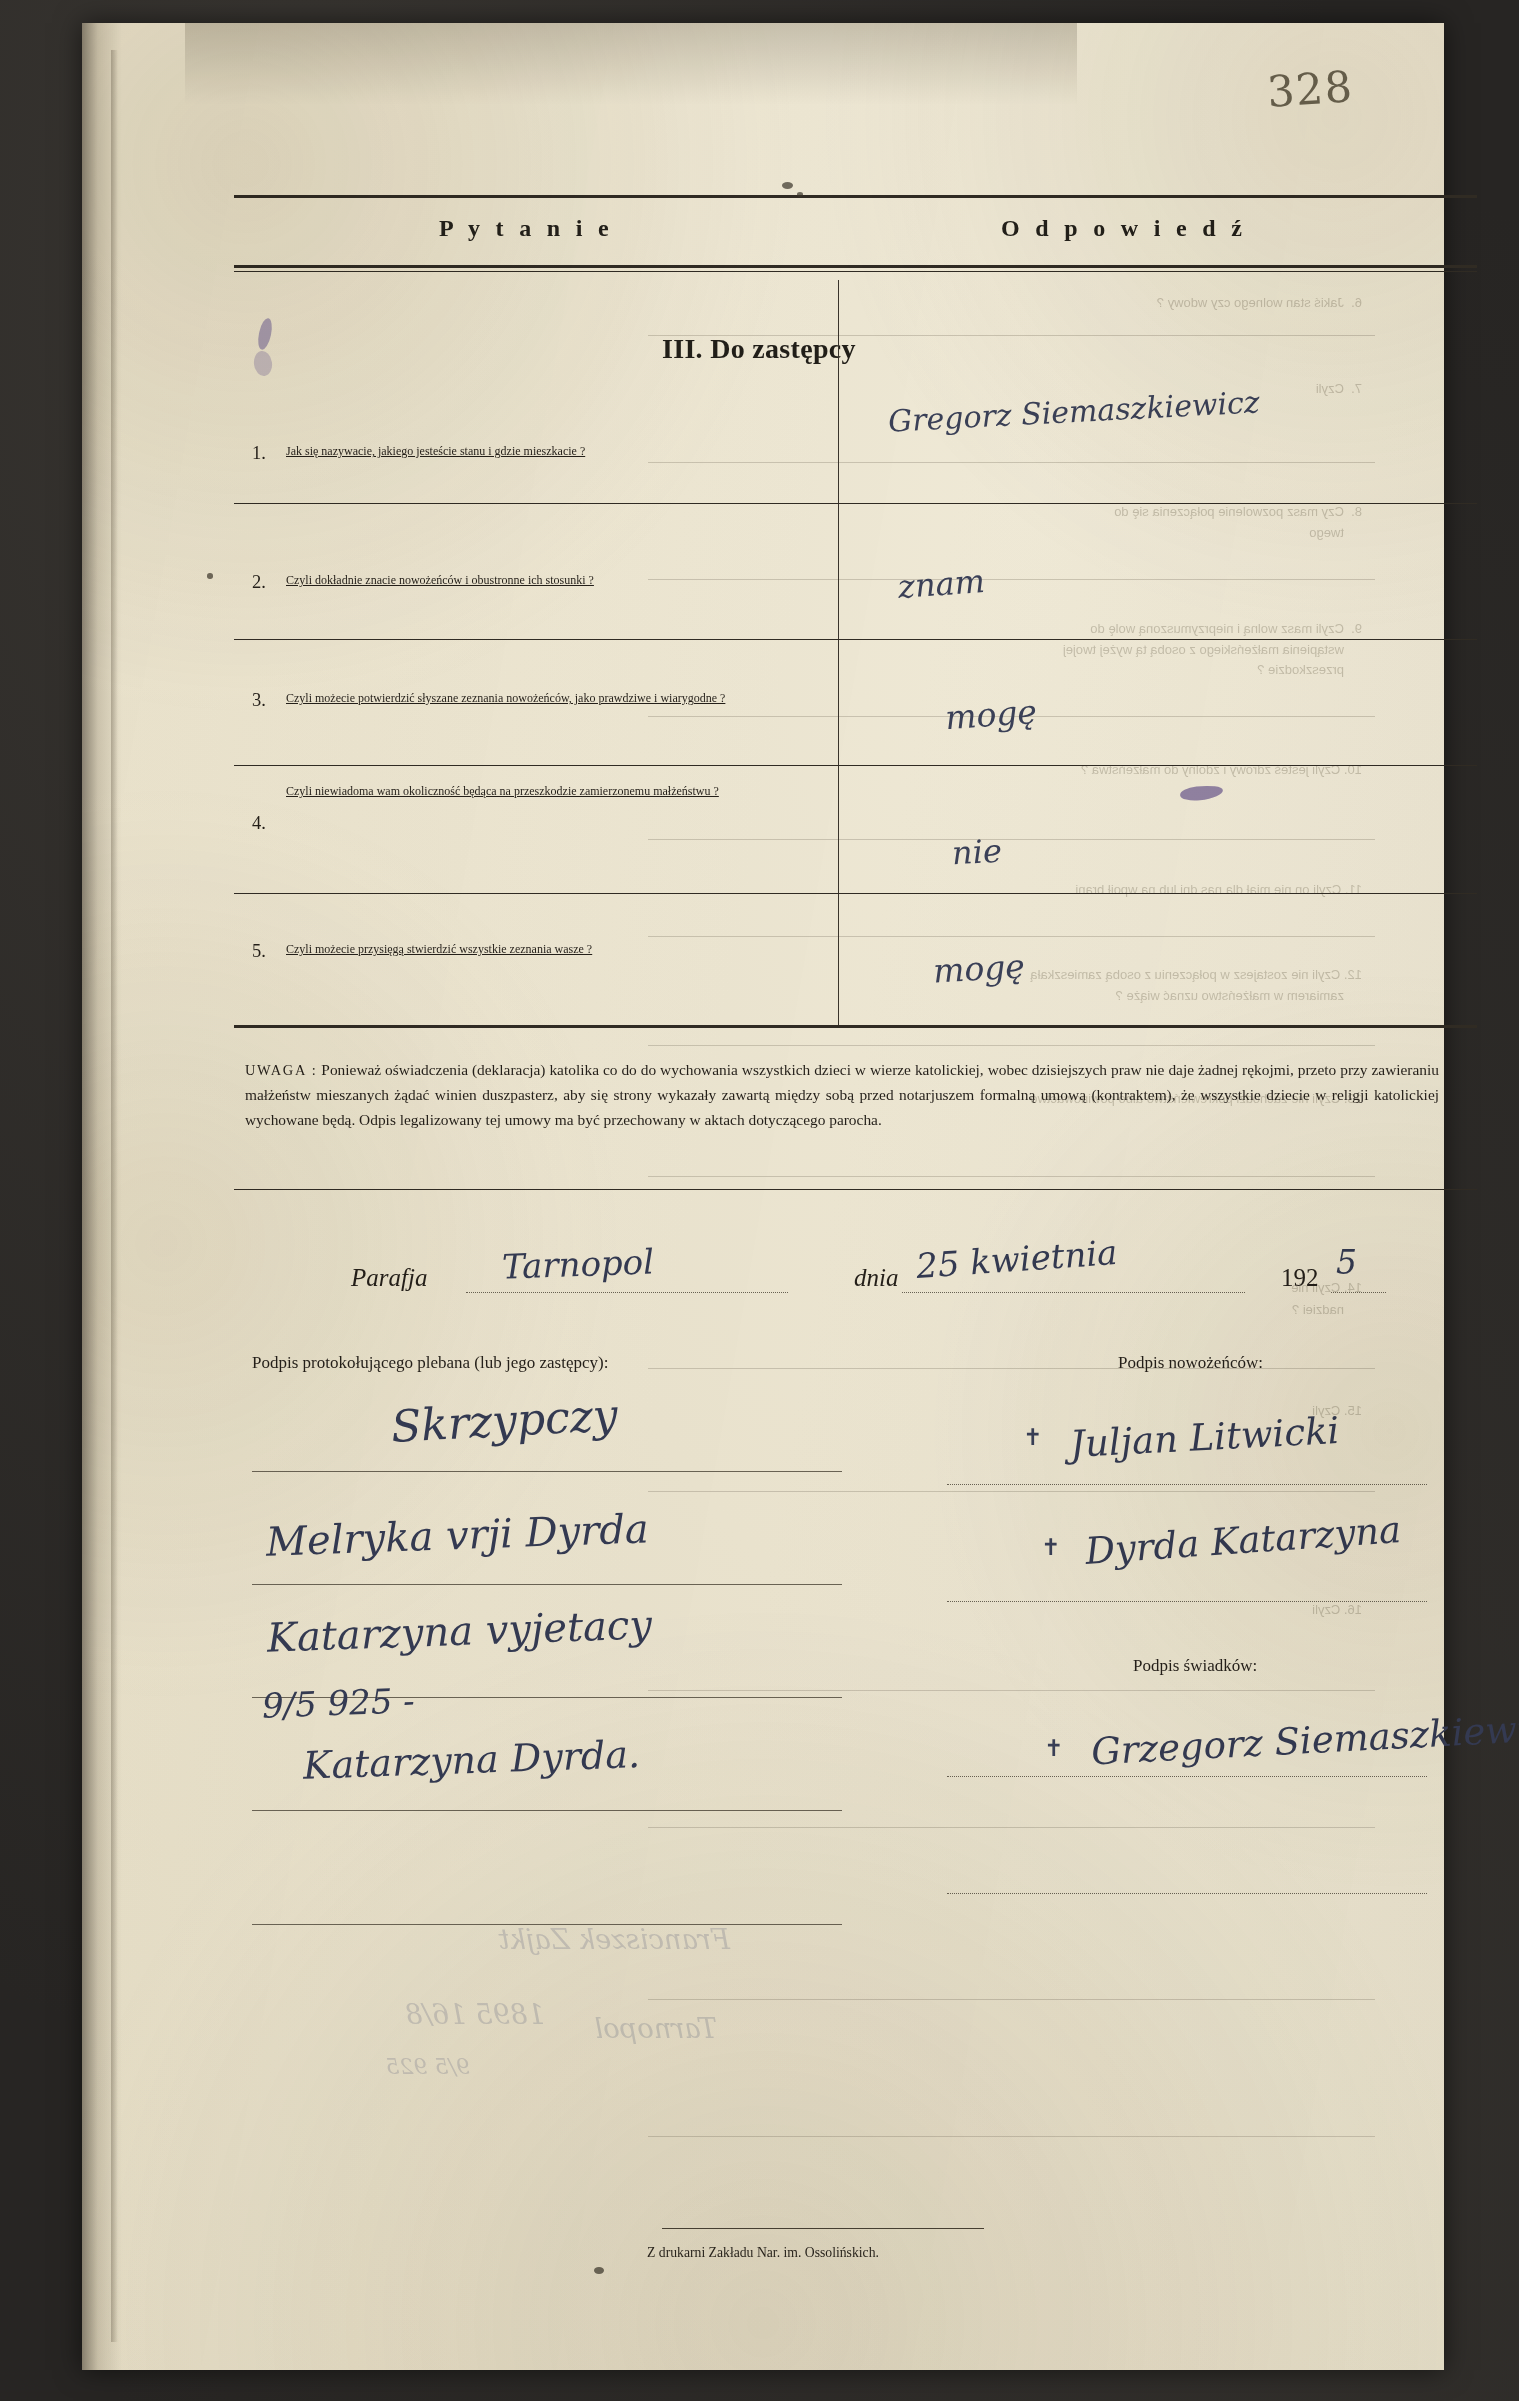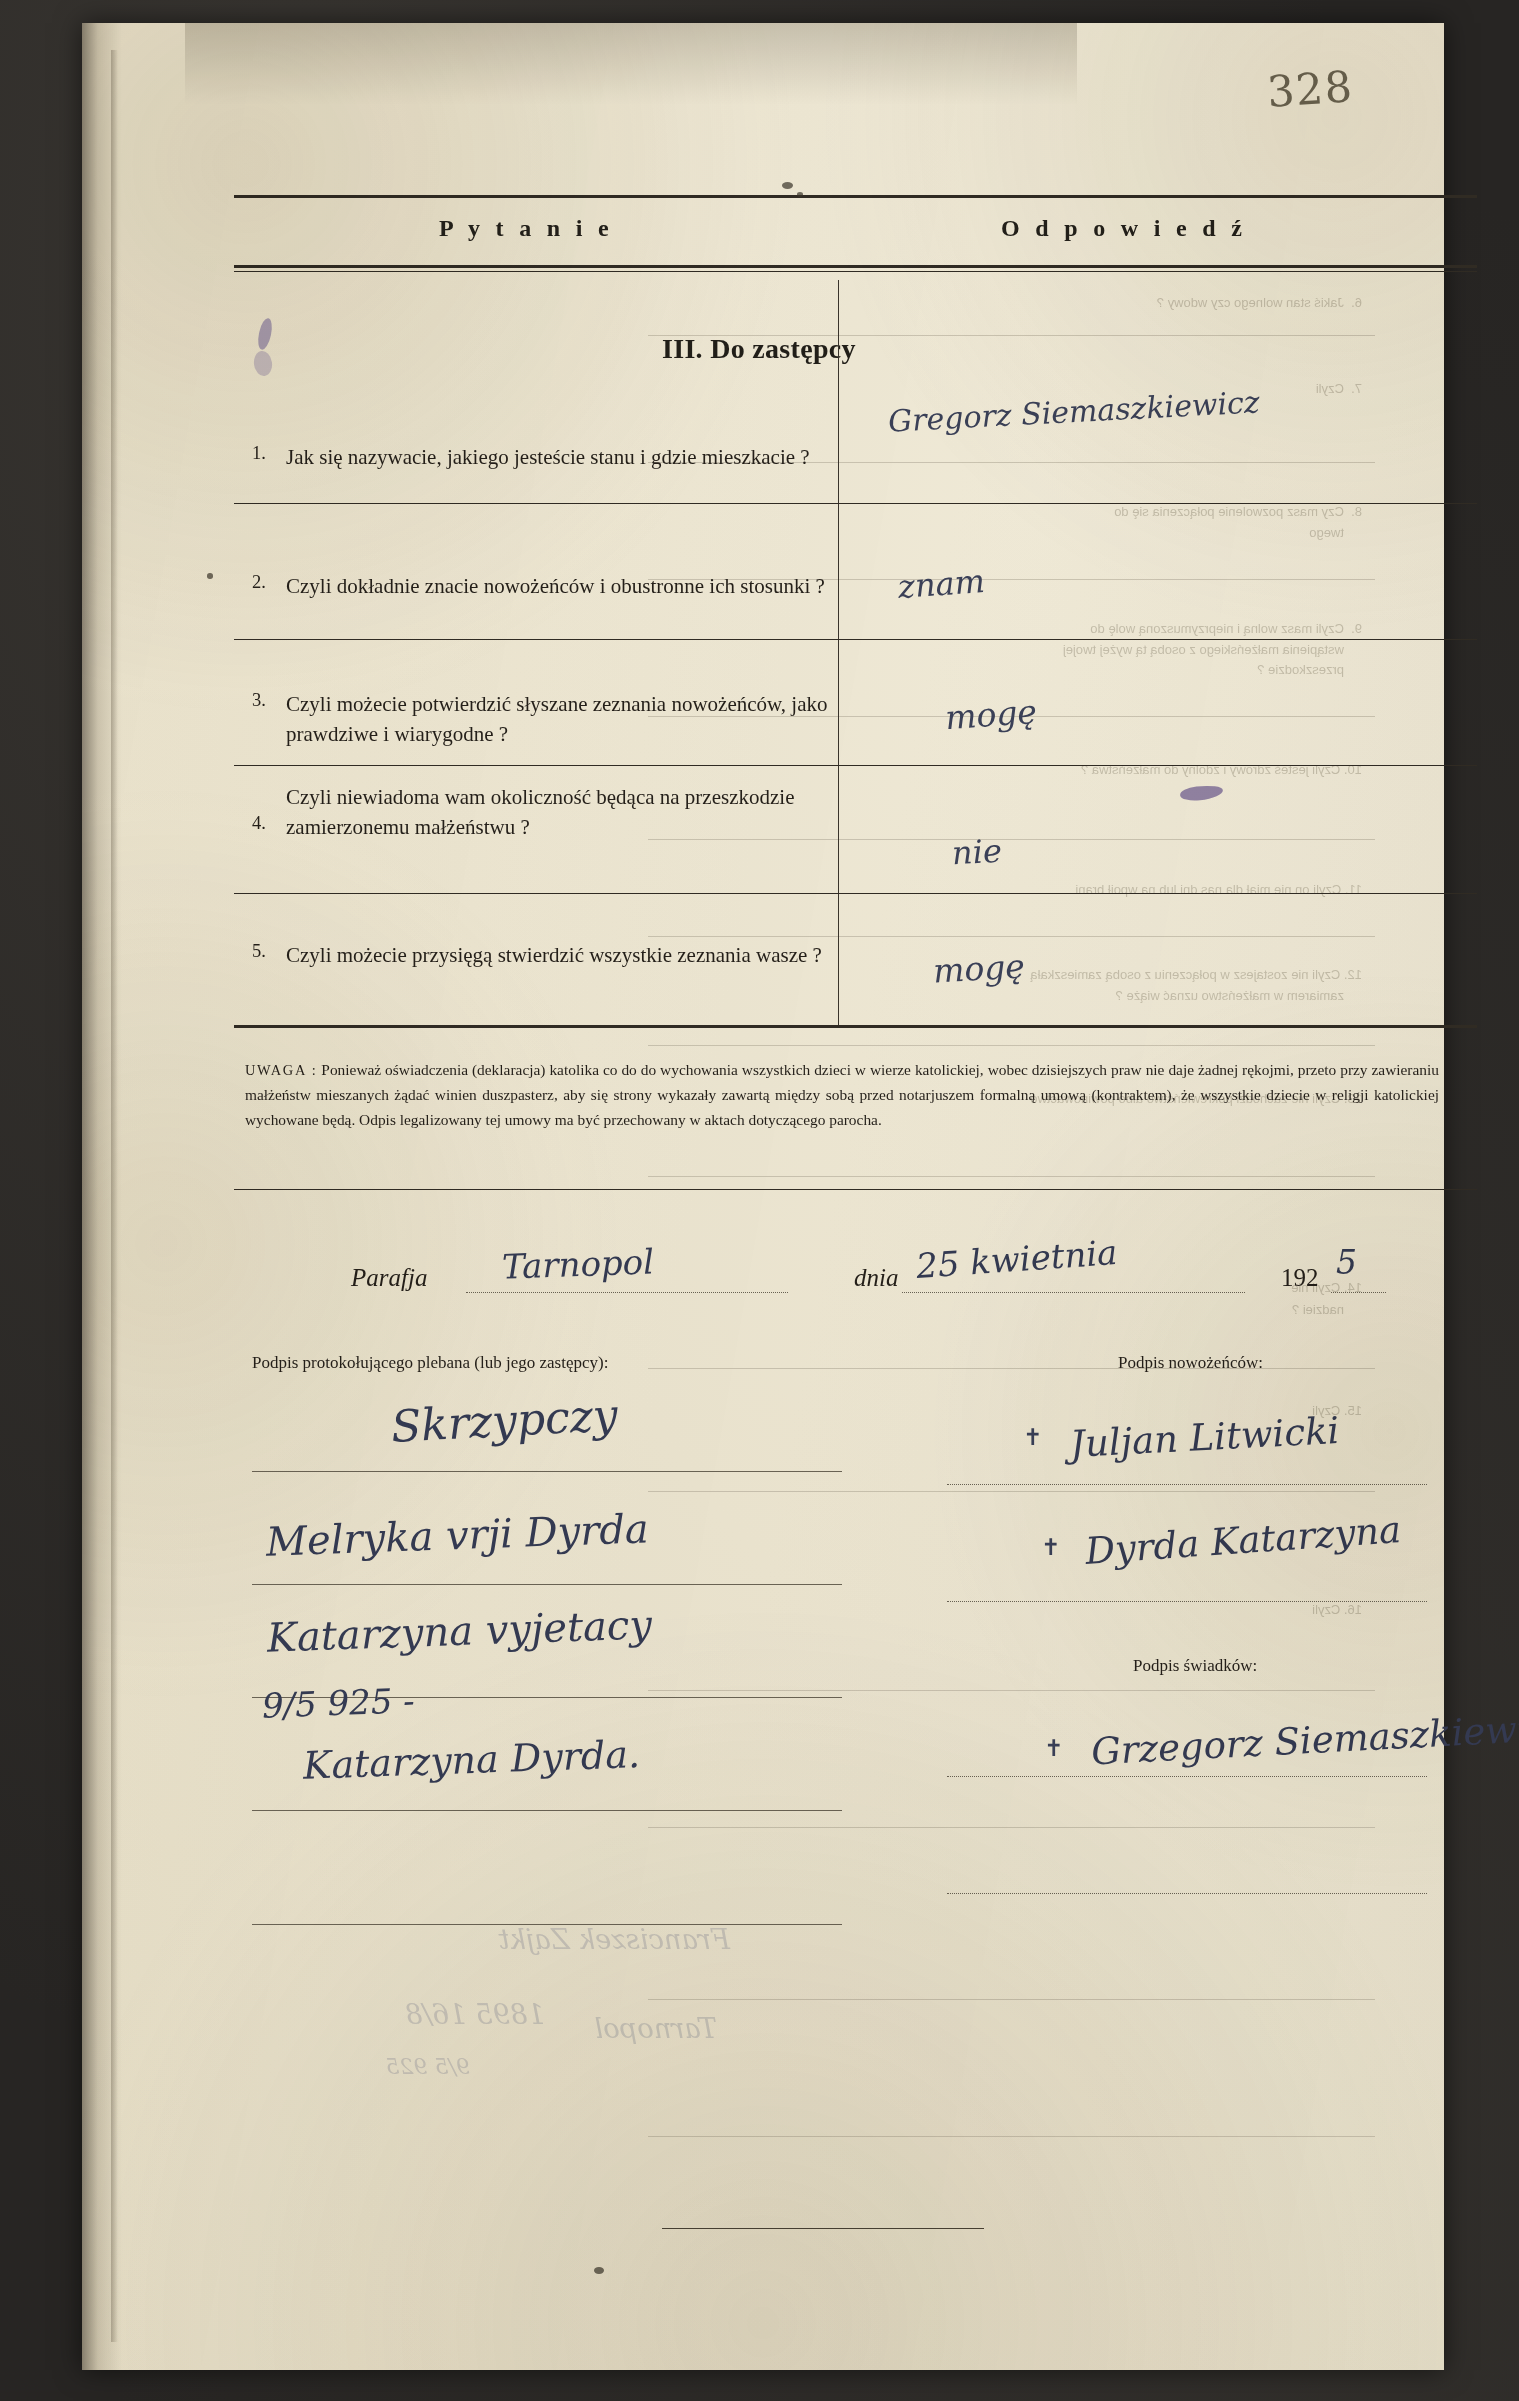--- a/index.html
+++ b/index.html
@@ -156,24 +156,25 @@
   }
 
   .q-row { position: absolute; }
   .q-num {
     position: absolute;
     font-size: 18.5px;
     color: #241f19;
   }
   .q-text {
     position: absolute;
-    font-size: 21px;
+    font-size: 12px;
     line-height: 1.42;
     color: #241f19;
     width: 542px;
+    text-decoration: underline;
   }
 
   .answer {
     position: absolute;
     font-family: "DejaVu Serif", serif;
     font-style: italic;
     color: #3b4158;
     white-space: nowrap;
   }
 
@@ -418,20 +419,21 @@
     <div class="cross" style="left:941px; top:1401px;">✝</div>
     <div class="hand" style="left:988px; top:1393px; font-size:37px; transform:rotate(-3deg);">Juljan Litwicki</div>
 
     <div class="cross" style="left:959px; top:1511px;">✝</div>
     <div class="hand" style="left:1003px; top:1496px; font-size:37px; transform:rotate(-4deg);">Dyrda Katarzyna</div>
 
     <div class="cross" style="left:962px; top:1712px;">✝</div>
     <div class="hand" style="left:1009px; top:1695px; font-size:37px; transform:rotate(-3deg);">Grzegorz Siemaszkiewicz</div>
 
     <div class="imprint-rule"></div>
+    <div class="imprint">Z drukarni Zakładu Nar. im. Ossolińskich.</div>
   </div>
 
   <div class="ink-blot" style="left:1098px; top:763px; width:43px; height:13.7px; transform:rotate(-6deg);"></div>
   <div class="pencil-mark" style="left:177px; top:295px; width:12.4px; height:32px; transform:rotate(12deg);"></div>
   <div class="pencil-mark" style="left:172px; top:328px; width:18px; height:25px; transform:rotate(-8deg); opacity:0.35;"></div>
   <div class="dust" style="left:700px; top:159px; width:11px; height:6.9px;"></div>
   <div class="dust" style="left:715px; top:169px; width:6.2px; height:4.8px;"></div>
   <div class="dust" style="left:512px; top:2244px; width:9.6px; height:6.9px;"></div>
   <div class="dust" style="left:125px; top:550px; width:5.5px; height:5.5px;"></div>
 

